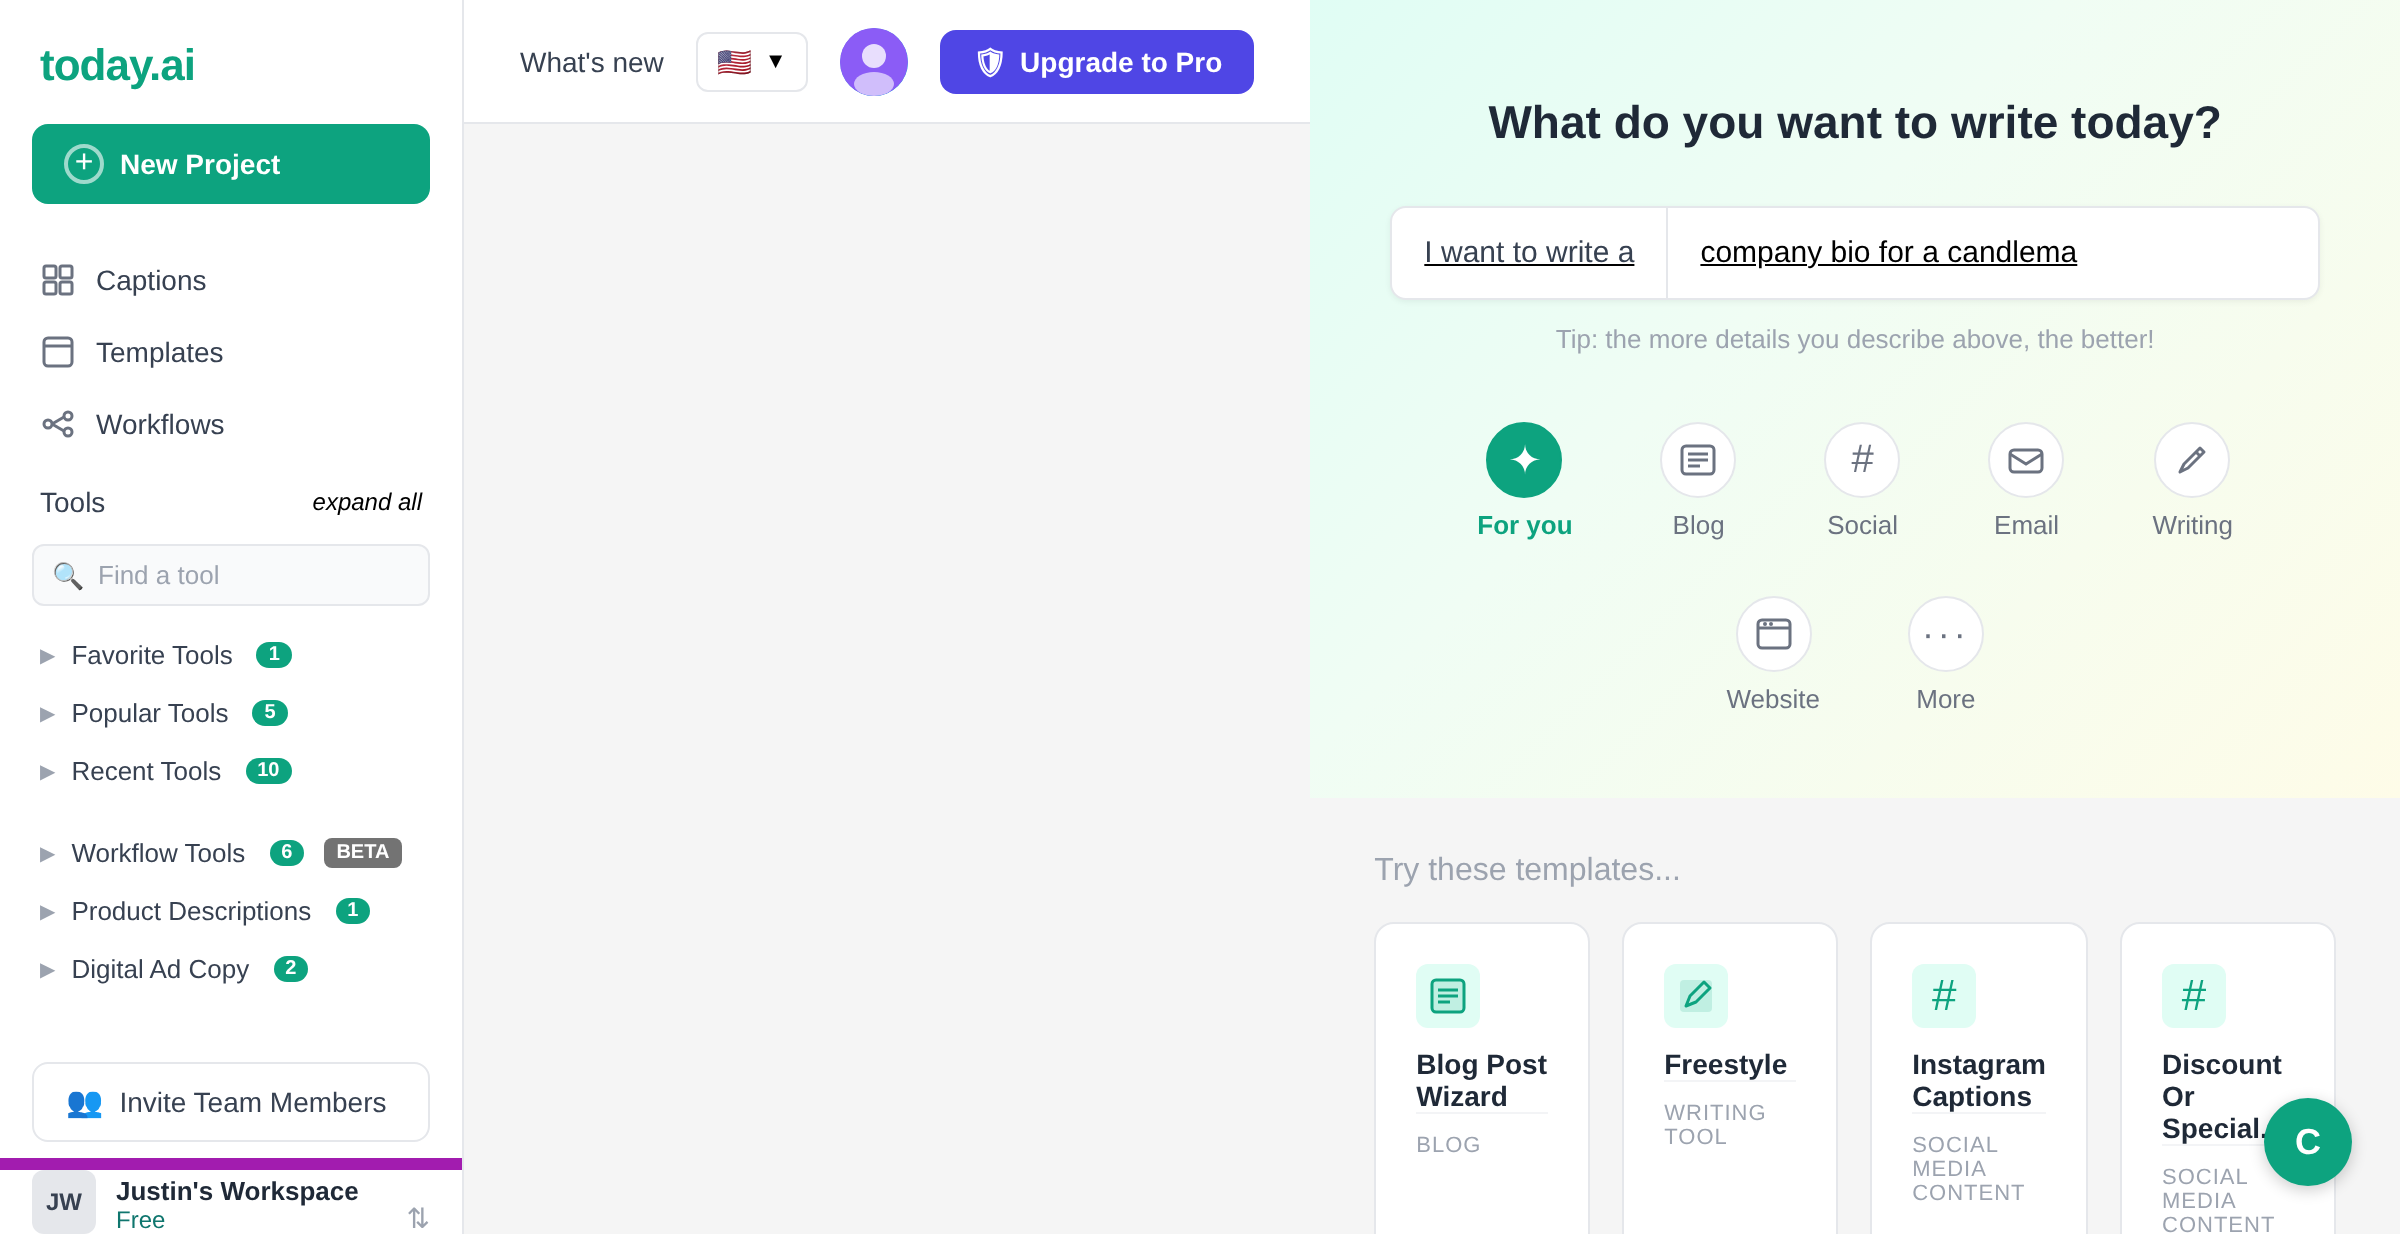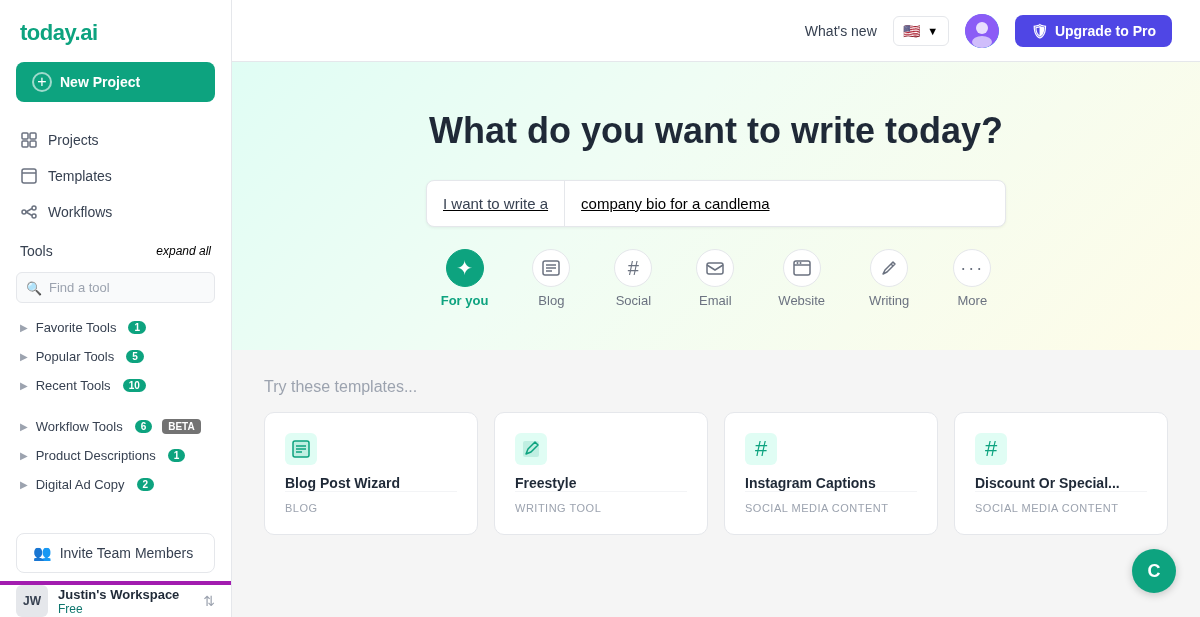--- a/index.html
+++ b/index.html
@@ -27,43 +27,43 @@
     .search-icon-small { position: absolute; left: 10px; top: 50%; transform: translateY(-50%); color: #9ca3af; font-size: 13px; }
 
     .tool-group { padding: 2px 0; }
     .tool-group-item { display: flex; align-items: center; gap: 8px; padding: 7px 20px; font-size: 13px; color: #374151; cursor: pointer; }
     .chevron-right { font-size: 10px; color: #9ca3af; }
     .badge { background: #0da37f; color: #fff; font-size: 10px; font-weight: 600; padding: 1px 6px; border-radius: 10px; margin-left: 4px; }
     .badge-beta { background: #737373; color: #fff; font-size: 10px; font-weight: 600; padding: 2px 6px; border-radius: 4px; margin-left: 2px; }
 
     .invite-btn { margin: 8px 16px; border: 1px solid #e5e7eb; background: #fff; border-radius: 8px; padding: 10px 16px; font-size: 14px; color: #374151; cursor: pointer; display: flex; align-items: center; gap: 8px; width: calc(100% - 32px); }
 
-    .workspace { margin-top: auto; padding: 0 16px; display: flex; align-items: center; gap: 10px; cursor: pointer; border-top: 4px solid #a21caf; }
+    .workspace { margin-top: auto; padding: 0 16px; display: flex; align-items: flex-end; gap: 10px; cursor: pointer; border-top: 6px solid #a21caf; }
     .workspace-avatar { width: 32px; height: 32px; background: #e5e7eb; border-radius: 6px; display: flex; align-items: center; justify-content: center; font-size: 12px; font-weight: 600; color: #374151; }
     .workspace-info { flex: 1; }
     .workspace-name { font-size: 13px; font-weight: 600; color: #1f2937; }
     .workspace-plan { font-size: 12px; color: #0f766e; }
     .workspace-chevron { color: #9ca3af; font-size: 14px; }
 
     
-    .main { flex: 1; display: flex; flex-direction: column; overflow: hidden; justify-content: center; }
+    .main { flex: 1; display: flex; flex-direction: row; overflow: hidden; justify-content: center; }
 
     
     .topbar { background: #fff; border-bottom: 1px solid #e5e7eb; padding: 0 28px; height: 62px; display: flex; align-items: center; justify-content: flex-end; gap: 16px; }
     .whats-new { font-size: 14px; color: #374151; cursor: pointer; font-weight: 500; }
     .lang-selector { border: 1px solid #e5e7eb; border-radius: 6px; padding: 6px 10px; display: flex; align-items: center; gap: 6px; cursor: pointer; font-size: 14px; }
     .user-avatar { width: 34px; height: 34px; border-radius: 50%; background: linear-gradient(135deg, #8b5cf6, #06b6d4); display: flex; align-items: center; justify-content: center; overflow: hidden; cursor: pointer; }
     .upgrade-btn { background: #4f46e5; color: #fff; border: none; border-radius: 8px; padding: 8px 16px; font-size: 14px; font-weight: 600; cursor: pointer; display: flex; align-items: center; gap: 6px; }
 
     
     .content { flex: 1; overflow-y: auto; padding: 0; }
 
     
     .hero { background: linear-gradient(135deg, #e0fdf4 0%, #f0fdf4 40%, #fefce8 100%); padding: 48px 40px 32px; text-align: center; }
-    .hero h1 { font-size: 36px; font-weight: 700; color: #1f2937; margin-bottom: 28px; }
+    .hero h1 { font-size: 23px; font-weight: 700; color: #1f2937; margin-bottom: 28px; }
     .write-input-row { display: flex; align-items: center; background: #fff; border: 1px solid #e5e7eb; border-radius: 8px; max-width: 580px; margin: 0 auto 12px; overflow: hidden; box-shadow: 0 1px 3px rgba(0,0,0,0.06); text-decoration: underline; }
     .write-label { padding: 14px 16px; font-size: 15px; color: #374151; font-weight: 500; white-space: nowrap; border-right: 1px solid #e5e7eb; }
     .write-input { flex: 1; padding: 14px 16px; border: none; outline: none; font-size: 15px; color: #000000; background: transparent; }
     .write-input::placeholder { color: #9ca3af; }
     .tip-text { font-size: 13px; color: #9ca3af; margin-bottom: 24px; }
 
     
     .category-tabs { display: flex; align-items: center; justify-content: center; gap: 8px; flex-wrap: wrap; }
     .cat-tab { display: flex; flex-direction: column; align-items: center; gap: 6px; padding: 10px 18px; border-radius: 8px; cursor: pointer; min-width: 70px; }
     .cat-tab.active { background: transparent; }
@@ -106,21 +106,21 @@
 
     <div class="nav-item">
       <span class="nav-item-icon">
         <svg width="16" height="16" viewBox="0 0 16 16" fill="none">
             <rect x="1" y="1" width="6" height="6" rx="1" stroke="#6b7280" stroke-width="1.5"></rect>
             <rect x="9" y="1" width="6" height="6" rx="1" stroke="#6b7280" stroke-width="1.5"></rect>
             <rect x="1" y="9" width="6" height="6" rx="1" stroke="#6b7280" stroke-width="1.5"></rect>
             <rect x="9" y="9" width="6" height="6" rx="1" stroke="#6b7280" stroke-width="1.5"></rect>
           </svg>
       </span>
-      <span>Projects</span>
+      <span>Captions</span>
     </div>
 
     <div class="nav-item">
       <span class="nav-item-icon">
         <svg width="16" height="16" viewBox="0 0 16 16" fill="none">
             <rect x="1" y="1" width="14" height="14" rx="2" stroke="#6b7280" stroke-width="1.5"></rect>
             <line x1="1" y1="5" x2="15" y2="5" stroke="#6b7280" stroke-width="1.5"></line>
           </svg>
       </span>
       <span>Templates</span>
@@ -232,20 +232,21 @@
   <div class="content">
 
     <div class="hero">
       <h1>What do you want to write today?</h1>
 
       <div class="write-input-row">
         <span class="write-label">I want to write a</span>
         <input class="write-input" type="text" value="company bio for a candlema" style="">
       </div>
 
+      <div class="tip-text">Tip: the more details you describe above, the better!</div>
 
       <div class="category-tabs">
 
         <div class="cat-tab active">
           <div class="cat-icon active-icon">✦</div>
           <span class="cat-label active-label">For you</span>
         </div>
 
         <div class="cat-tab">
           <div class="cat-icon">
@@ -271,37 +272,37 @@
                 <path d="M2 7l8 5 8-5" stroke="#6b7280" stroke-width="1.5"></path>
               </svg>
           </div>
           <span class="cat-label">Email</span>
         </div>
 
 
         <div class="cat-tab">
           <div class="cat-icon">
             <svg width="20" height="20" viewBox="0 0 20 20" fill="none">
+                <path d="M4 16l2-4 8-8 2 2-8 8-4 2z" stroke="#6b7280" stroke-width="1.5" stroke-linejoin="round"></path>
+                <path d="M12 6l2 2" stroke="#6b7280" stroke-width="1.5"></path>
+              </svg>
+          </div>
+          <span class="cat-label">Writing</span>
+        </div>
+
+        <div class="cat-tab">
+          <div class="cat-icon">
+            <svg width="20" height="20" viewBox="0 0 20 20" fill="none">
                 <rect x="2" y="3" width="16" height="14" rx="2" stroke="#6b7280" stroke-width="1.5"></rect>
                 <line x1="2" y1="7" x2="18" y2="7" stroke="#6b7280" stroke-width="1.5"></line>
                 <circle cx="5.5" cy="5" r="1" fill="#6b7280"></circle>
                 <circle cx="8.5" cy="5" r="1" fill="#6b7280"></circle>
               </svg>
           </div>
           <span class="cat-label">Website</span>
-        </div>
-
-        <div class="cat-tab">
-          <div class="cat-icon">
-            <svg width="20" height="20" viewBox="0 0 20 20" fill="none">
-                <path d="M4 16l2-4 8-8 2 2-8 8-4 2z" stroke="#6b7280" stroke-width="1.5" stroke-linejoin="round"></path>
-                <path d="M12 6l2 2" stroke="#6b7280" stroke-width="1.5"></path>
-              </svg>
-          </div>
-          <span class="cat-label">Writing</span>
         </div>
 
         <div class="cat-tab">
           <div class="cat-icon" style="font-size:18px; color:#6b7280; letter-spacing:2px;">···</div>
           <span class="cat-label">More</span>
         </div>
       </div>
     </div>
 
     <div class="templates-section">

